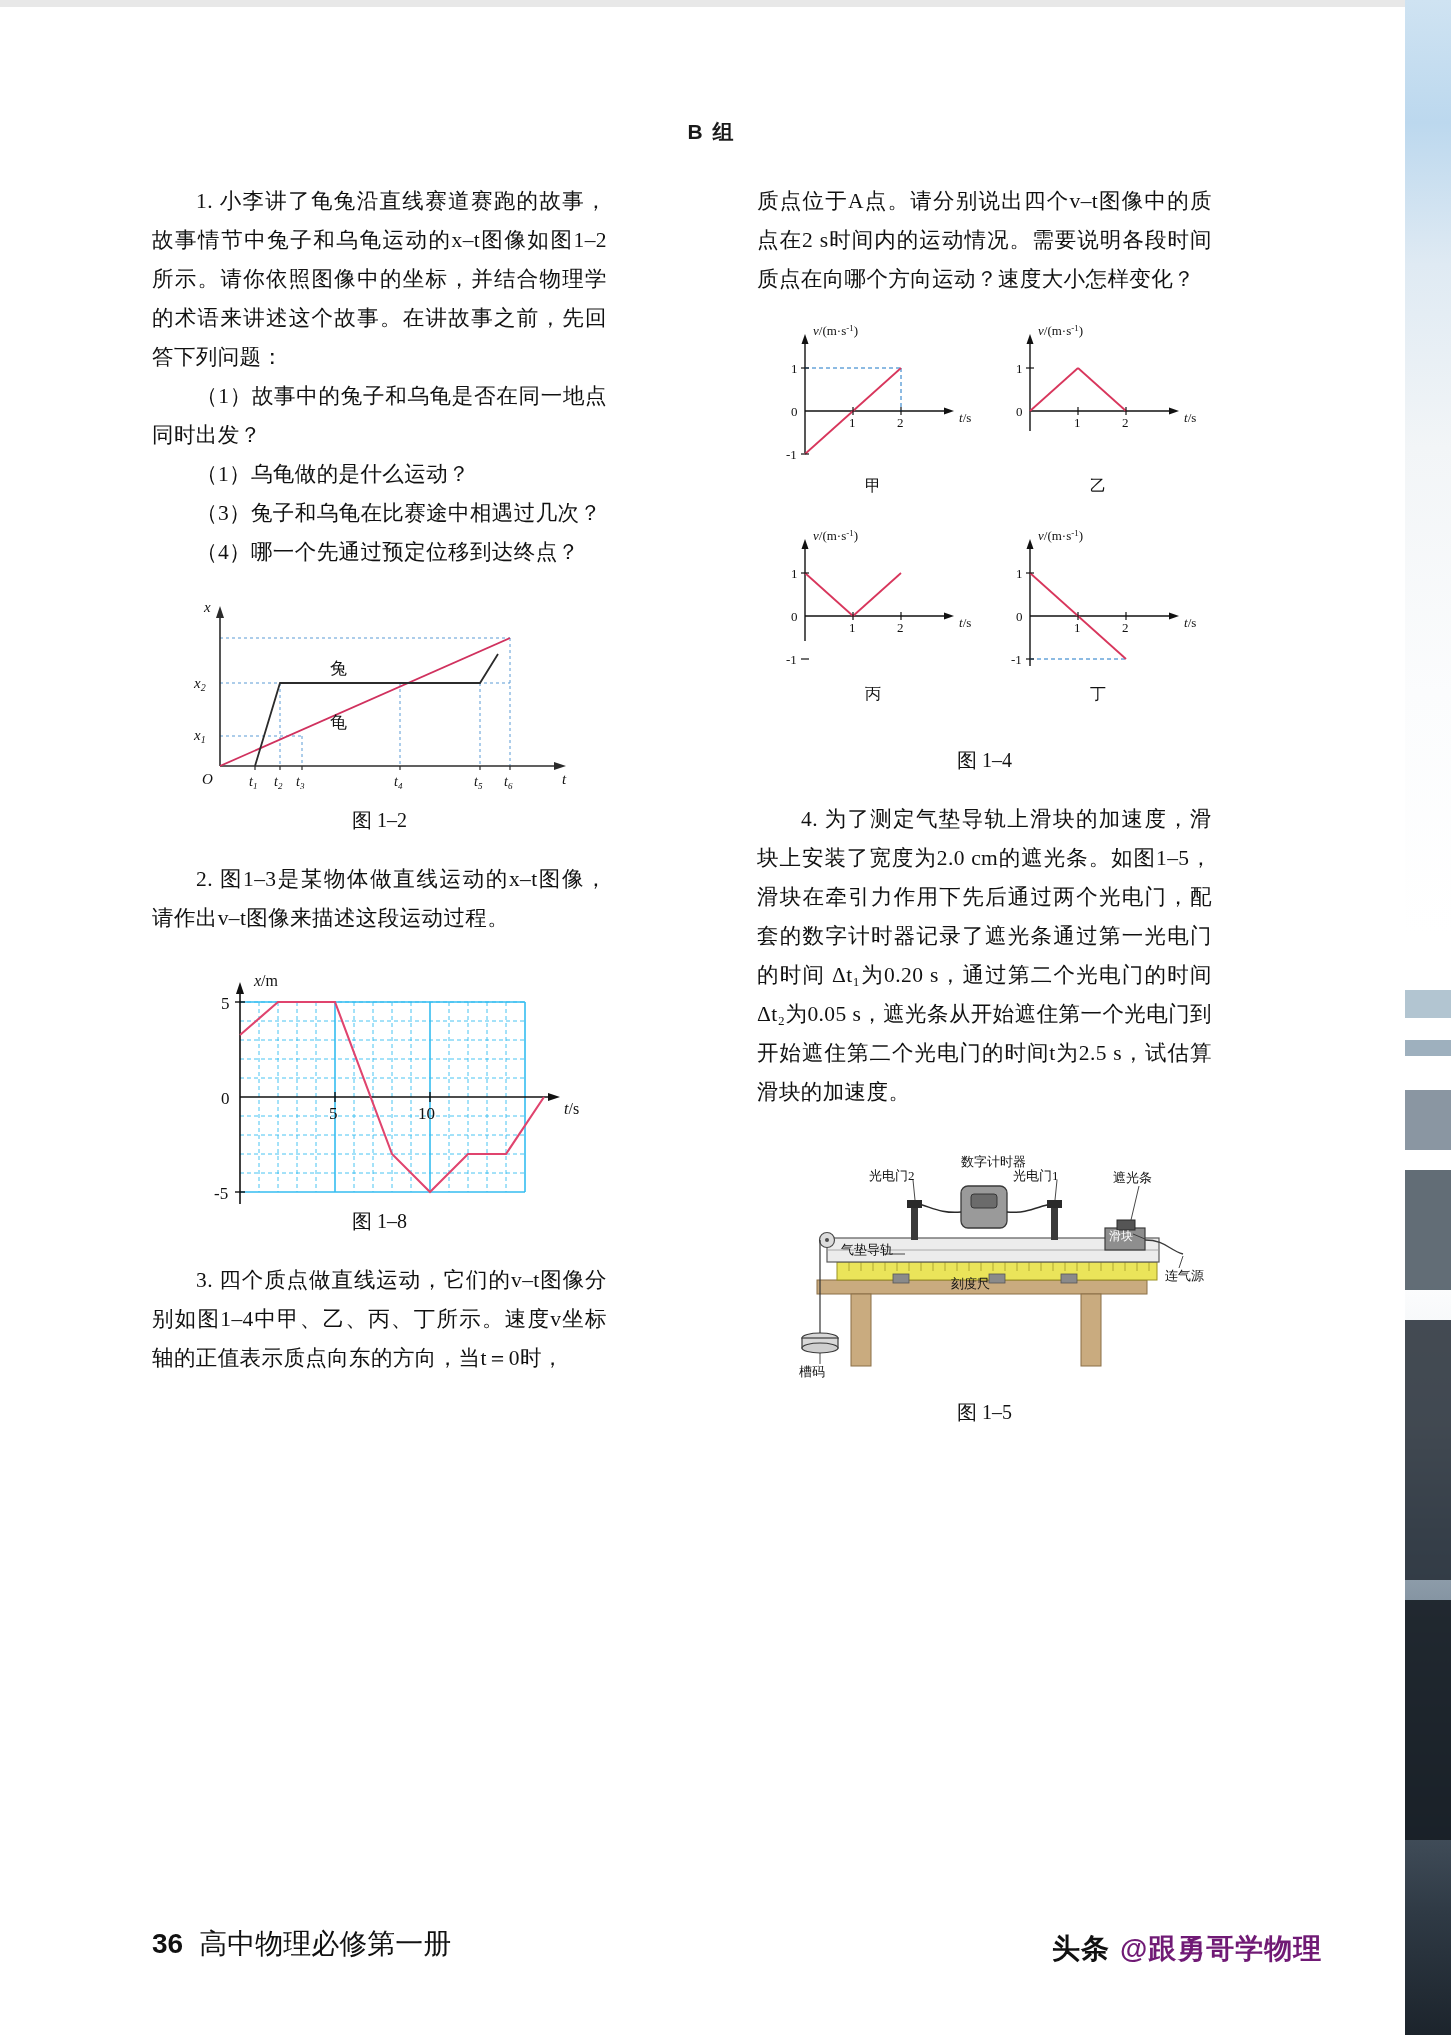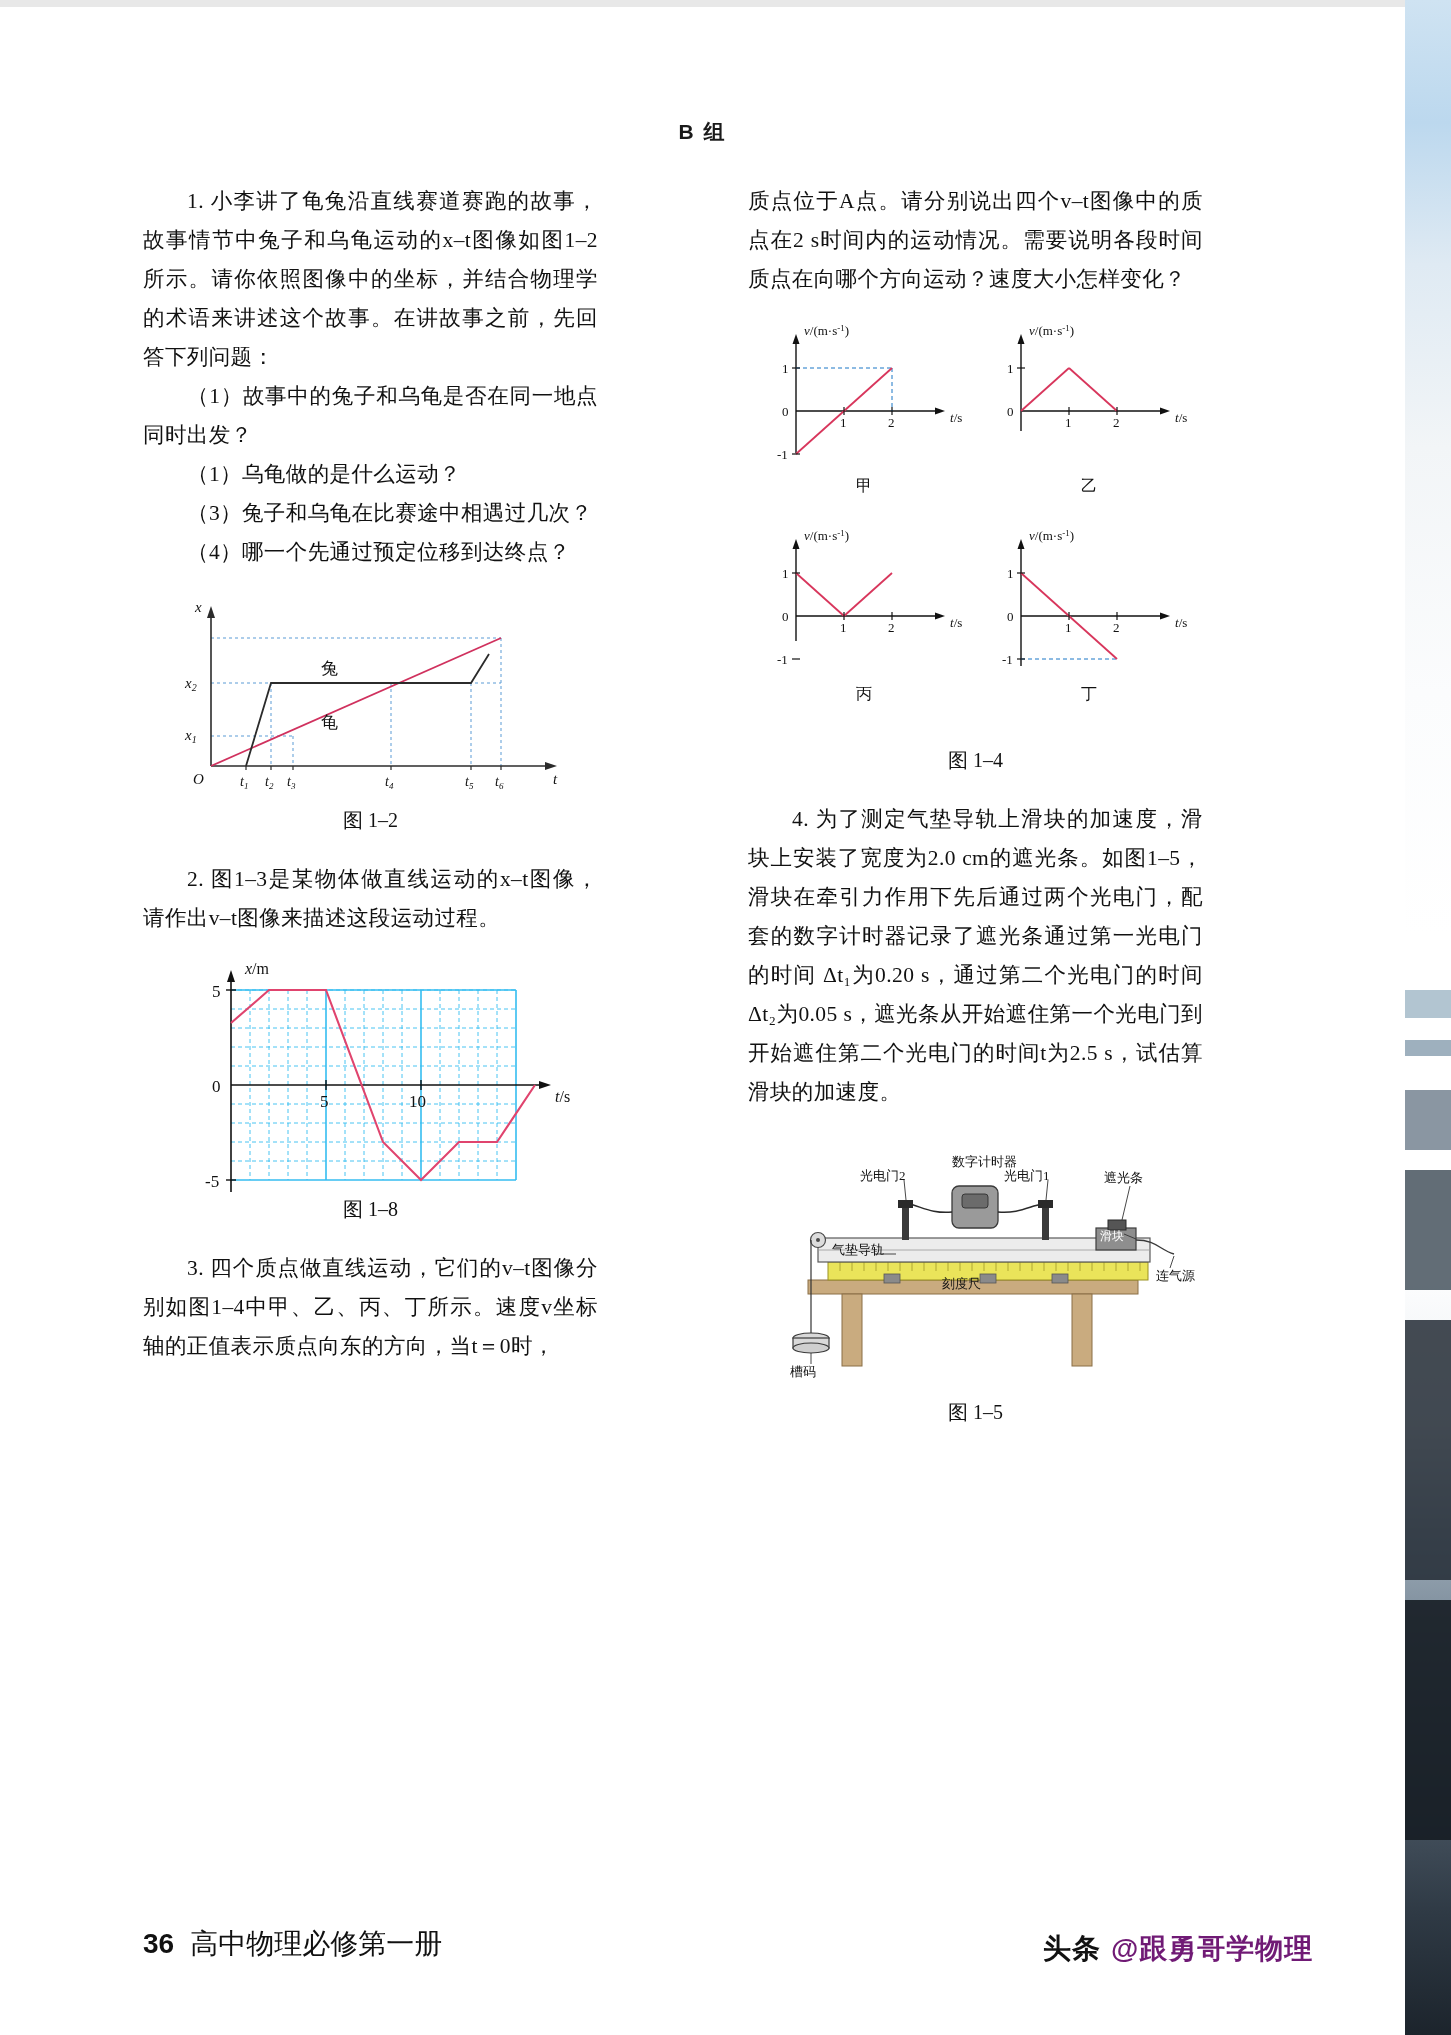--- a/index.html
+++ b/index.html
@@ -17,21 +17,21 @@
   .rightstrip{position:absolute;right:0;top:0;width:46px;height:2035px;
     background:linear-gradient(180deg,#cfe3f2 0%,#bcd8ee 6%,#dfeaf3 13%,#f2f5f7 22%,#fbfcfd 34%,#ffffff 46%,#ffffff 62%,#e9eef2 70%,#98a7b4 76%,#6d7d8c 82%,#4a5764 88%,#2f3a45 94%,#1c242c 100%);}
   .rightstrip .band{position:absolute;left:0;width:46px;}
   .b1{top:990px;height:28px;background:#9fb6c6;opacity:.8;}
   .b2{top:1040px;height:16px;background:#7e96a8;opacity:.75;}
   .b3{top:1090px;height:60px;background:#586a7a;opacity:.7;}
   .b4{top:1170px;height:120px;background:#3b4854;opacity:.8;}
   .b5{top:1320px;height:260px;background:#232c35;opacity:.85;}
   .b6{top:1600px;height:240px;background:#161d24;opacity:.9;}
 
-  .content{position:absolute;left:0;top:0;width:1405px;height:2035px;}
+  .content{position:absolute;left:9px;top:0;width:1405px;height:2035px;}
 
   
   .heading{position:absolute;top:118px;left:0;width:1405px;text-align:center;
     font-family:"Liberation Sans","DejaVu Sans",sans-serif;
     font-weight:bold;font-size:21px;color:#1a1a1a;letter-spacing:2px;}
 
   
   .col{position:absolute;top:182px;width:455px;}
   .col-left{left:143px;}
   .col-right{left:748px;}
@@ -142,21 +142,21 @@
           <text x="150" y="86" font-size="17" fill="#111">兔</text>
           <text x="150" y="140" font-size="17" fill="#111">龟</text>
         </svg>
         <div class="figcap">图 1–2</div>
       </div>
 
       <div class="spacer"></div>
 
       <p class="body indent">2. 图1–3是某物体做直线运动的x–t图像，请作出v–t图像来描述这段运动过程。</p>
 
-      <div class="figwrap" style="margin-top:14px;">
+      <div class="figwrap" style="margin-top:26px;">
         <svg class="fig" width="400" height="240" viewBox="0 0 400 240">
 
           <g stroke="#34bdf0" stroke-width="0.9" stroke-dasharray="4,3" fill="none">
             <line x1="60" y1="38" x2="345" y2="38"></line>
             <line x1="60" y1="57" x2="345" y2="57"></line>
             <line x1="60" y1="76" x2="345" y2="76"></line>
             <line x1="60" y1="95" x2="345" y2="95"></line>
             <line x1="60" y1="114" x2="345" y2="114"></line>
             <line x1="60" y1="152" x2="345" y2="152"></line>
             <line x1="60" y1="171" x2="345" y2="171"></line>

